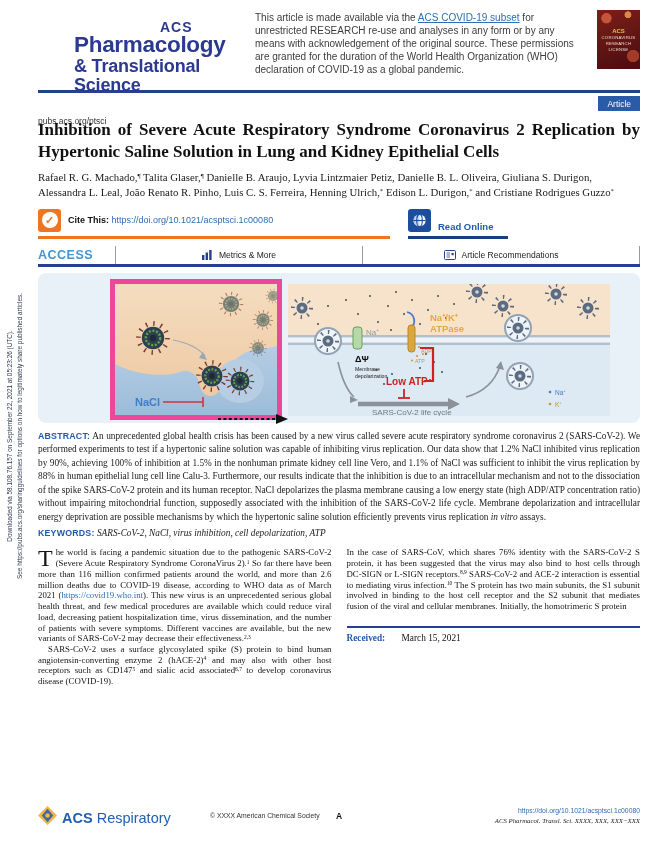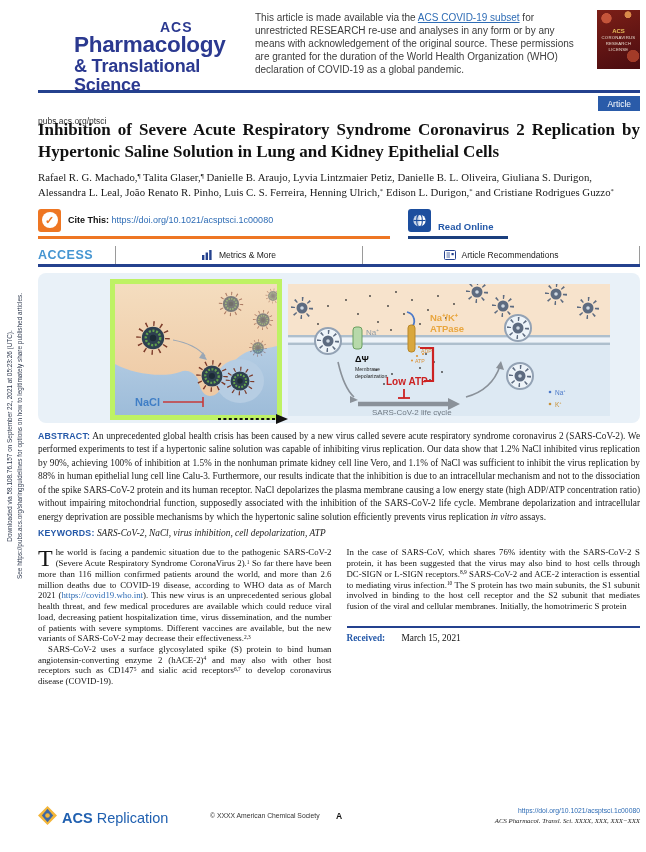--- a/index.html
+++ b/index.html
@@ -65,21 +65,21 @@
   .access-bar { margin-top:6px; display:flex; align-items:stretch; border-bottom:3.5px solid #24418e; height:21px; }
   .access-cell { display:flex; align-items:center; border-right:1px solid #9a9a9a; }
   .cell-access { width:78px; }
   .access-word { font-size:12.5px; font-weight:bold; color:#4595d1; letter-spacing:.5px; }
   .cell-mid { width:247px; justify-content:center; gap:6px; }
   .cell-right { flex:1; justify-content:center; gap:6px; }
   .access-item-label { font-size:8.5px; color:#222; }
 
   
   .figure-panel { margin-top:6px; position:relative; height:150px; background:#e9f1f8; border-radius:8px; }
-  .photo { position:absolute; left:72px; top:6px; width:172px; height:141px; background:#bef264; padding:5px; }
+  .photo { position:absolute; left:72px; top:6px; width:172px; height:141px; background:#ec4899; padding:5px; }
   .schematic { position:absolute; left:250px; top:11px; width:322px; height:132px; }
   .dashed-arrow { position:absolute; left:180px; top:138px; }
 
   
   .abstract { margin-top:7px; font-family:"Liberation Serif", serif; font-size:9.3px; line-height:1.46; text-align:justify; color:#1a1a1a; }
   .blue-head { font-family:"Liberation Sans", sans-serif; color:#2458a8; font-weight:bold; font-size:8.8px; letter-spacing:.2px; }
   .keywords { margin-top:4px; font-family:"Liberation Serif", serif; font-size:9.3px; font-style:italic; color:#1a1a1a; }
 
   
   .columns { margin-top:9px; display:flex; gap:15px; }
@@ -323,21 +323,21 @@
     </div>
 
     <div class="keywords">
       <span class="blue-head" style="font-style:normal">KEYWORDS:</span>
       <span>SARS-CoV-2, NaCl, virus inhibition, cell depolarization, ATP</span>
     </div>
 
     <div class="columns">
       <div class="col">
         <p><span class="dropcap">T</span><span><span>he world is facing a pandemic situation due to the pathogenic SARS-CoV-2 (Severe Acute Respiratory Syndrome CoronaVirus 2).</span><sup>1</sup><span> So far there have been more than 116 million confirmed patients around the world, and more than 2.6 million deaths due to COVID-19 disease, according to WHO data as of March 2021 (</span><span class="seg-link">https://covid19.who.int</span><span>). This new virus is an unprecedented serious global health threat, and few medical procedures are available which could reduce viral load, decreasing patient hospitalization time, virus dissemination, and the number of patients with severe symptoms. Different vaccines are available, but the new variants of SARS-CoV-2 may decrease their effectiveness.</span><sup>2,3</sup></span></p>
-        <p class="para2"><span><span>SARS-CoV-2 uses a surface glycosylated spike (S) protein to bind human angiotensin-converting enzyme 2 (hACE-2)</span><sup>4</sup><span> and may also with other host receptors such as CD147</span><sup>5</sup><span> and sialic acid receptors</span><sup>6,7</sup><span> to develop coronavirus disease (COVID-19).</span></span></p>
+        <p class="para2"><span><span>SARS-CoV-2 uses a surface glycosylated spike (S) protein to bind human angiotensin-converting enzyme 2 (hACE-2)</span><sup>4</sup><span> and may also with other host receptors such as CD147</span><sup>5</sup><span> and sialic acid associated</span><sup>6,7</sup><span> to develop coronavirus disease (COVID-19).</span></span></p>
       </div>
       <div class="col">
         <p><span><span>In the case of SARS-CoV, which shares 76% identity with the SARS-CoV-2 S protein, it has been suggested that the virus may also bind to host cells through DC-SIGN or L-SIGN receptors.</span><sup>8,9</sup><span> SARS-CoV-2 and ACE-2 interaction is essential to mediating virus infection.</span><sup>10</sup><span> The S protein has two main subunits, the S1 subunit involved in binding to the host cell receptor and the S2 subunit that mediates fusion of the viral and cellular membranes. Initially, the homotrimeric S protein</span></span></p>
         <div class="received">
           <span class="received-label">Received:</span>
           <span class="received-date">March 15, 2021</span>
         </div>
       </div>
     </div>
 
@@ -345,21 +345,21 @@
 
   <div class="footer">
     <div class="pub-logo">
       <span>
         <svg width="19" height="19" viewBox="0 0 20 20">
             <polygon points="10,0 20,10 10,20 0,10" fill="#f3b63a"></polygon>
             <path d="M10,3 L16,10 L10,17 L4,10 Z" fill="#2b5fae" opacity="0.9"></path>
             <circle cx="10" cy="10" r="2.4" fill="#f3b63a"></circle>
           </svg>
       </span>
-      <span class="pub-name"><b>ACS</b> <span>Replication</span></span>
+      <span class="pub-name"><b>ACS</b> <span>Respiratory</span></span>
     </div>
     <div class="copyright">© XXXX American Chemical Society</div>
     <div class="page-letter">A</div>
     <div class="footer-right">
       <div class="footer-doi">https://doi.org/10.1021/acsptsci.1c00080</div>
       <div class="footer-cite">ACS Pharmacol. Transl. Sci. XXXX, XXX, XXX−XXX</div>
     </div>
   </div>
 
 </div>

